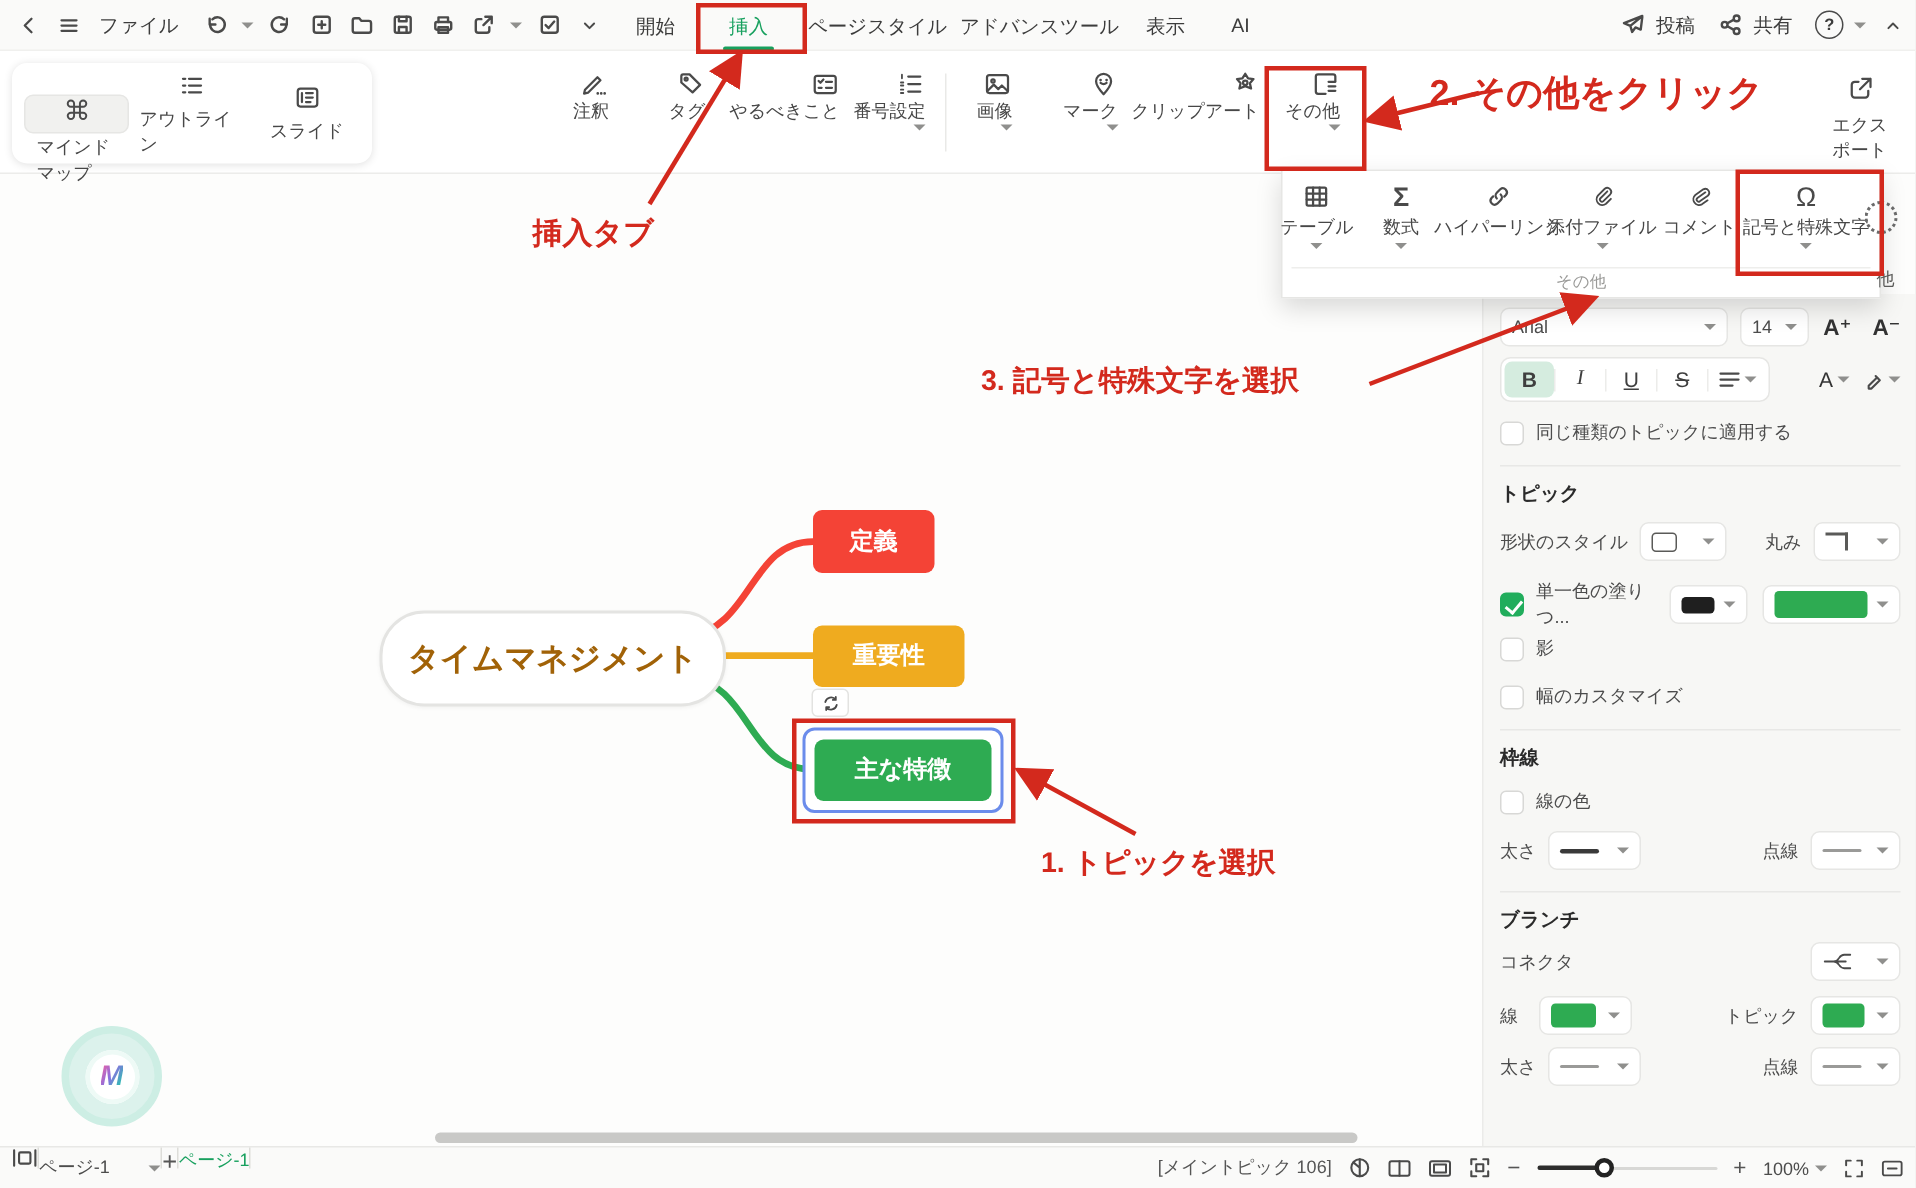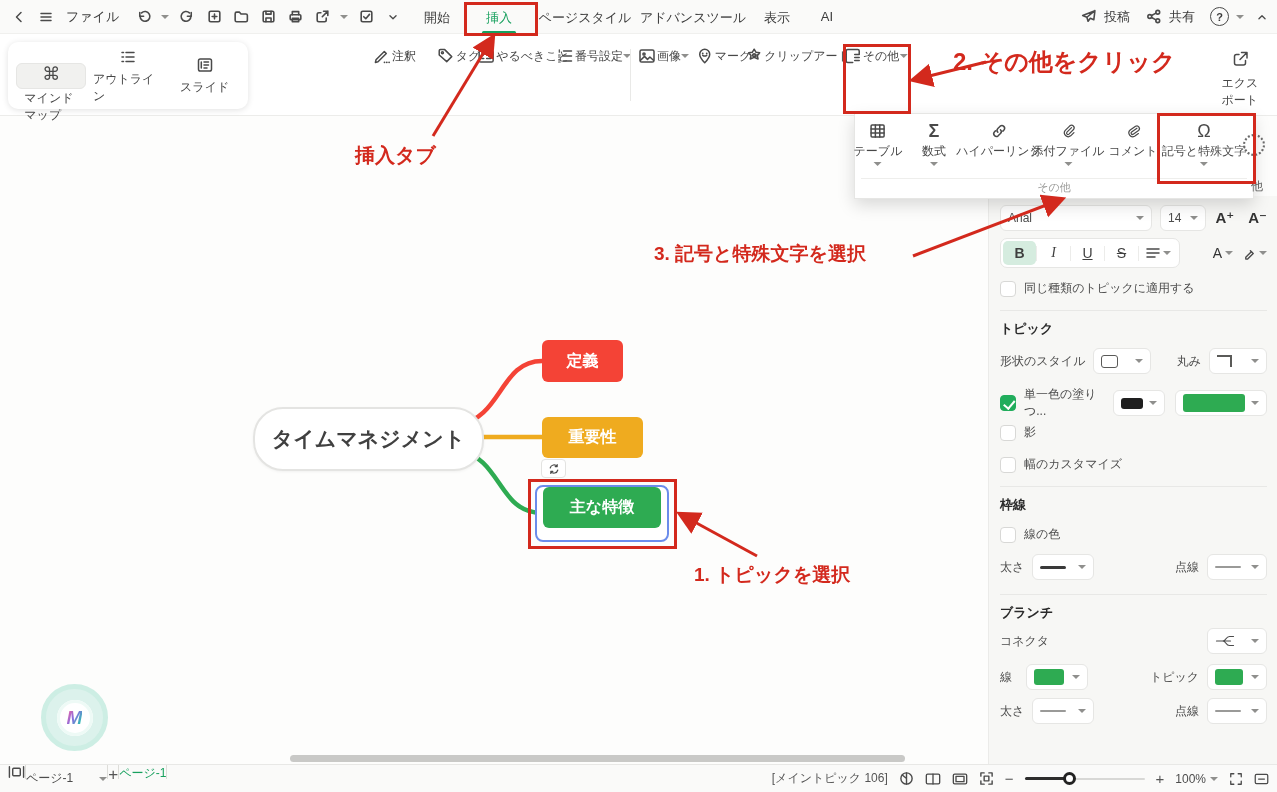--- a/index.html
+++ b/index.html
@@ -16,36 +16,36 @@
   .tab.active{color:#17a05e;font-weight:normal}
   .tab-underline{position:absolute;left:50%;transform:translateX(-50%);bottom:-7px;width:34px;height:3px;background:#17a05e;border-radius:2px}
   .mb-right{position:absolute;right:8px;top:0;height:33px;display:flex;align-items:center;gap:7px;font-size:13px}
   .help-circle{width:17px;height:17px;border:1.4px solid #4a4a4a;border-radius:50%;display:flex;align-items:center;justify-content:center;font-size:11px;font-weight:bold}
   
   .ribbon{position:absolute;top:33px;left:0;right:0;height:82px;background:#fff;border-bottom:1px solid #ececea;z-index:5}
   .mode-card{position:absolute;left:8px;top:9px;width:230px;height:67px;background:#fff;border-radius:10px;
              box-shadow:0 1px 6px rgba(0,0,0,.12);display:flex;align-items:center;justify-content:space-around;padding:0 5px}
   .mode{width:70px;height:59px;display:flex;flex-direction:column;align-items:center;justify-content:center;gap:4px;border-radius:8px;color:#474747;cursor:pointer}
   .mode.sel{background:#f1f1ef}
-  .rtool{position:absolute;top:13px;transform:translateX(-50%);display:flex;flex-direction:row;align-items:center;gap:0;color:#474747;cursor:pointer;white-space:nowrap}
+  .rtool{position:absolute;top:13px;transform:translateX(-50%);display:flex;flex-direction:column;align-items:flex-end;gap:0;color:#474747;cursor:pointer;white-space:nowrap}
   .rib-sep{position:absolute;left:630px;top:16px;width:1px;height:52px;background:#e9e9e7}
   .export-btn{position:absolute;left:1240px;top:16px;transform:translateX(-50%);display:flex;flex-direction:column;align-items:center;gap:6px;color:#474747;cursor:pointer}
   
   .dropdown{position:absolute;left:854px;top:113px;width:398px;height:84px;background:#fff;border:1px solid #e6e6e4;
             box-shadow:0 6px 16px rgba(0,0,0,.15);z-index:30}
   .dd-item{position:absolute;top:7px;transform:translateX(-50%);display:flex;flex-direction:column;align-items:center;gap:2px;color:#474747;cursor:pointer;white-space:nowrap}
   .dd-footer{position:absolute;left:6px;right:6px;bottom:2px;height:17px;border-top:1px solid #eeeeec;display:flex;align-items:center;justify-content:center;font-size:11px;color:#9a9a98}
   .glyph18{font-size:18px;font-weight:bold;line-height:20px;color:#4a4a4a}
   
   .canvas{position:absolute;left:0;top:115px;width:988px;height:650px;background:#fdfdfc}
   .node-center{position:absolute;left:253px;top:407px;width:227px;height:60px;background:#fff;border:2px solid #e4e4e2;border-radius:30px;
-               display:flex;align-items:center;justify-content:center;font-size:21px;font-weight:bold;color:#404040;box-shadow:0 1px 3px rgba(0,0,0,.05);z-index:3;cursor:pointer}
+               display:flex;align-items:center;justify-content:center;font-size:21px;font-weight:bold;color:#a16207;box-shadow:0 1px 3px rgba(0,0,0,.05);z-index:3;cursor:pointer}
   .node{position:absolute;display:flex;align-items:center;justify-content:center;color:#fff;font-weight:bold;font-size:16px;border-radius:6px;z-index:3;cursor:pointer}
   .sel-wrap{position:absolute;left:535px;top:485px;width:130px;height:53px;border:2px solid #6b8ceb;border-radius:8px;background:#fff;
-            display:flex;align-items:flex-start;justify-content:center;z-index:3}
+            display:flex;align-items:center;justify-content:center;z-index:3}
   .sync-chip{position:absolute;left:541px;top:459px;width:23px;height:17px;background:#fff;border:1px solid #e3e3e1;border-radius:4px;
              display:flex;align-items:center;justify-content:center;z-index:3;cursor:pointer}
   .logo{position:absolute;left:41px;top:684px;width:57px;height:57px;border-radius:50%;background:#dcf2ec;border:5px solid #cdeee4;
         display:flex;align-items:center;justify-content:center;z-index:3}
   .logo-inner{width:36px;height:36px;border-radius:50%;background:#fff;display:flex;align-items:center;justify-content:center;box-shadow:0 0 0 3px #eefaf6 inset}
   .logo-m{font-size:19px;font-weight:bold;font-style:italic;background:linear-gradient(120deg,#e961a6 10%,#8a6fe0 45%,#27c3b0 85%);
           -webkit-background-clip:text;background-clip:text;color:transparent}
   .hscroll{position:absolute;left:290px;top:755px;width:615px;height:7px;background:#c9c9c7;border-radius:4px;z-index:3;cursor:pointer}
   
   .sidebar{position:absolute;left:988px;top:196px;width:289px;height:569px;background:#f7f7f5;border-left:1px solid #ebebe9;color:#4c4c4c;z-index:6}

